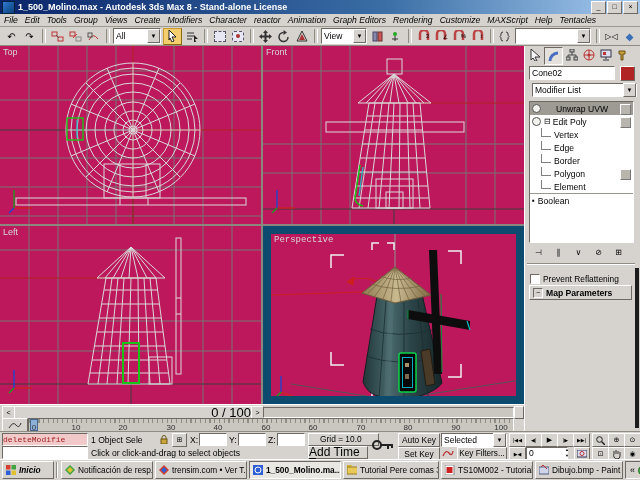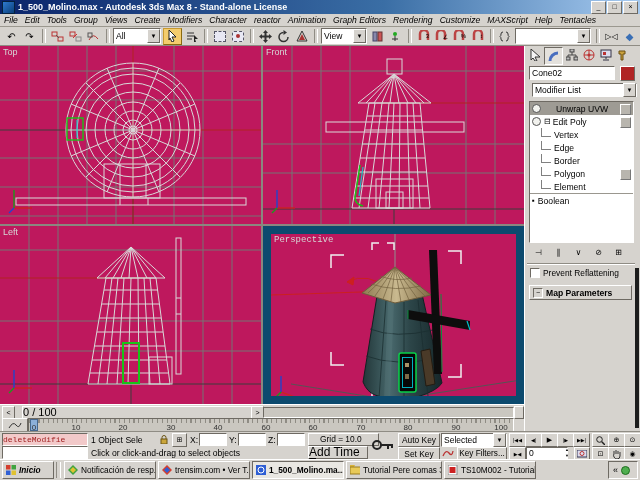--- a/index.html
+++ b/index.html
@@ -568,37 +568,37 @@
           <span style="font-size:8px">∨</span>
         </div>
       <div class="tbtn" style="width:19px;height:13px">
           <span style="font-size:8px">⊘</span>
         </div>
       <div class="tbtn" style="width:19px;height:13px">
           <span style="font-size:8px">⊞</span>
         </div>
     </div>
     <div class="cp" style="left:2px;top:217px;width:108px;border-top:1px solid #8f8c84;border-bottom:1px solid #fff"></div>
-    <div class="cp" style="left:5px;top:222px;display:flex;">
+    <div class="cp" style="left:5px;top:228px;display:flex;">
       <span class="sunken" style="width:8px;height:8px;display:inline-block;margin-right:3px"></span>
       <span style="font-size:8.4px">Prevent Reflattening</span>
     </div>
     <div class="cp raised" style="left:4px;top:239px;width:101px;height:13px;display:flex;align-items:center">
       <span class="sunken" style="width:8px;height:8px;display:inline-flex;align-items:center;justify-content:center;margin:0 3px;font-size:7px;background:#d6d3ce">−</span>
       <span style="font-weight:bold;font-size:8.6px">Map Parameters</span>
     </div>
 
     <div class="cp" style="left:110px;top:222px;width:4px;height:160px;background:#1c1c1c"></div>
   </div>
 
   <div id="timeband" class="abs">
     <div class="sbtn raised" style="left:2px;top:1px;width:11px;height:11px">
         <span>&lt;</span>
       </div>
-    <div class="raised abs" style="left:22px;top:1px;width:236px;height:11px;text-align:left;line-height:11px;font-size:11px"><span>0 / 100</span></div>
+    <div class="raised abs" style="left:14px;top:1px;width:236px;height:11px;text-align:right;line-height:11px;font-size:13px"><span>0 / 100</span></div>
     <div class="sbtn raised" style="left:251px;top:1px;width:11px;height:11px">
         <span>&gt;</span>
       </div>
     <div class="sunken abs" style="left:263px;top:2px;width:249px;height:9px;background:#cac7c0"></div>
     <div class="raised abs" style="left:514px;top:1px;width:8px;height:11px"></div>
   </div>
 
   <div id="trackband" class="abs">
     <div class="sbtn raised" style="left:2px;top:0;width:24px;height:12px">
         <svg width="14" height="8">
@@ -755,20 +755,27 @@
         </svg>
       <span>Tutorial Pere comas 3d</span>
     </div>
     <div class="task raised" style="width:84px">
       <svg class="ticon" width="9" height="10">
           <rect x="0" y="0" width="9" height="10" fill="#fff" stroke="#888"></rect>
           <rect x="1.5" y="2" width="6" height="6" fill="#c22"></rect>
         </svg>
       <span>TS10M002 - Tutorial ...</span>
     </div>
+    <div class="task raised" style="width:80px">
+      <svg class="ticon" width="10" height="10">
+          <rect x="0" y="2" width="10" height="7" fill="#cfd4e8" stroke="#55608a"></rect>
+          <path d="M2,2 L4,0 L8,4" fill="none" stroke="#b33"></path>
+        </svg>
+      <span>Dibujo.bmp - Paint</span>
+    </div>
     <div class="sunken" style="margin-left:auto;height:16px;display:flex;align-items:center;padding:0 4px;background:#d6d3ce">
       <span style="margin-right:3px">«</span>
       <svg width="9" height="9" style="margin-right:3px">
           <circle cx="4.5" cy="4.5" r="4" fill="#4fae4f" stroke="#1f6e1f"></circle>
         </svg>
 
     </div>
   </div>
 
 </div>

